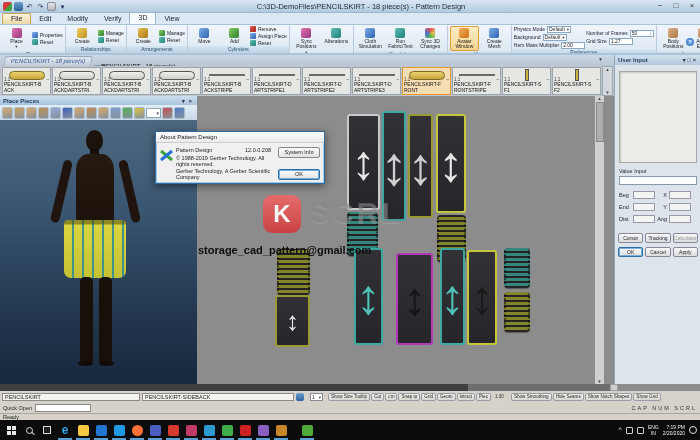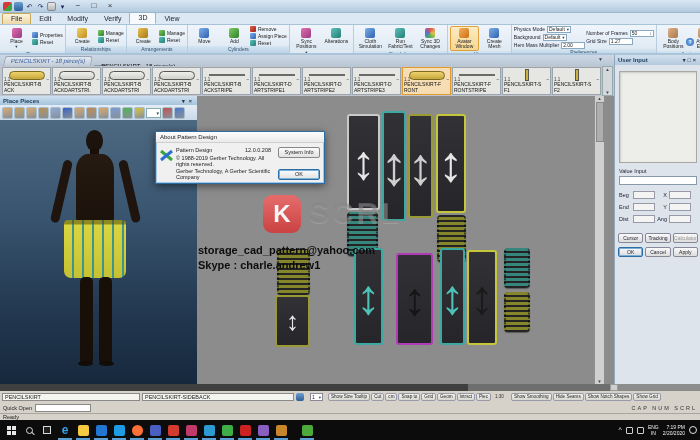--- a/index.html
+++ b/index.html
@@ -241,20 +241,21 @@
 
   <div class="titlebar">
     <div class="qat">
       <span class="qico i-applogo"></span>
       <span class="qico i-save"></span>
       <span class="qico">↶</span>
       <span class="qico">↷</span>
       <span class="qico i-print"></span>
       <span class="qico">▾</span>
     </div>
+    <div class="wtitle">C:\3D-DemoFiles\PENCILSKIRT - 18 piece(s) - Pattern Design</div>
     <div class="winbtns">
       <span class="wbtn">−</span>
       <span class="wbtn">□</span>
       <span class="wbtn">×</span>
     </div>
   </div>
 
   <div class="tabsrow">
     <span class="rtab file">File</span>
     <span class="rtab">Edit</span>
@@ -624,22 +625,21 @@
       <div class="av-foot r"></div>
     </div>
   </div>
 
   <div class="canvas">
     <div class="wmtext">SCRL</div>
     <div class="wmbadge">
         <span>K</span>
       </div>
     <div class="emails">
-      <div style="position:static;">storage_cad_pattern@yahoo.com</div>
-      <div style="position:static;">Skype : charle.andrew1</div>
+      <div style="position:static;">storage_cad_pattern@gmail.com</div>
     </div>
     <div class="vscroll">
       <span>▲</span>
       <span class="vthumb"></span>
       <span style="flex:1"></span>
       <span>▼</span>
     </div>
   <div class="cpiece panel" style="left: 150px; top: 18px; width: 33px; height: 96px; border-color: rgb(201, 201, 201);">
         <span style="color: rgb(230, 230, 230); font-size: 48px;">↕</span>
       </div>

